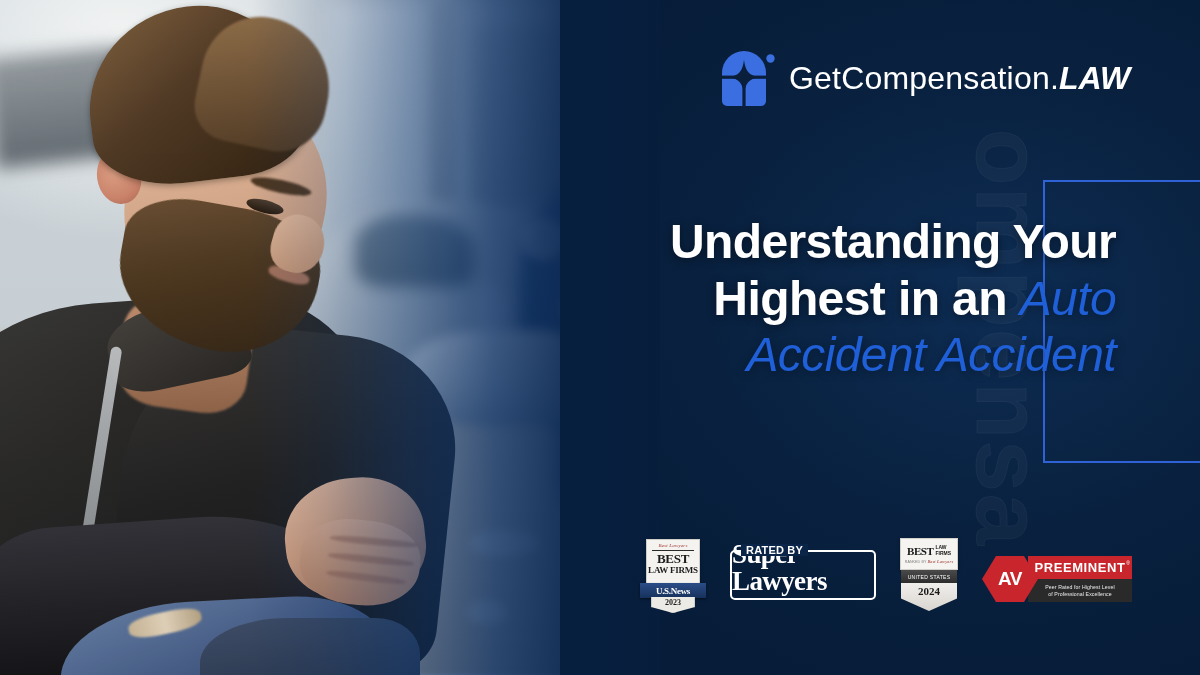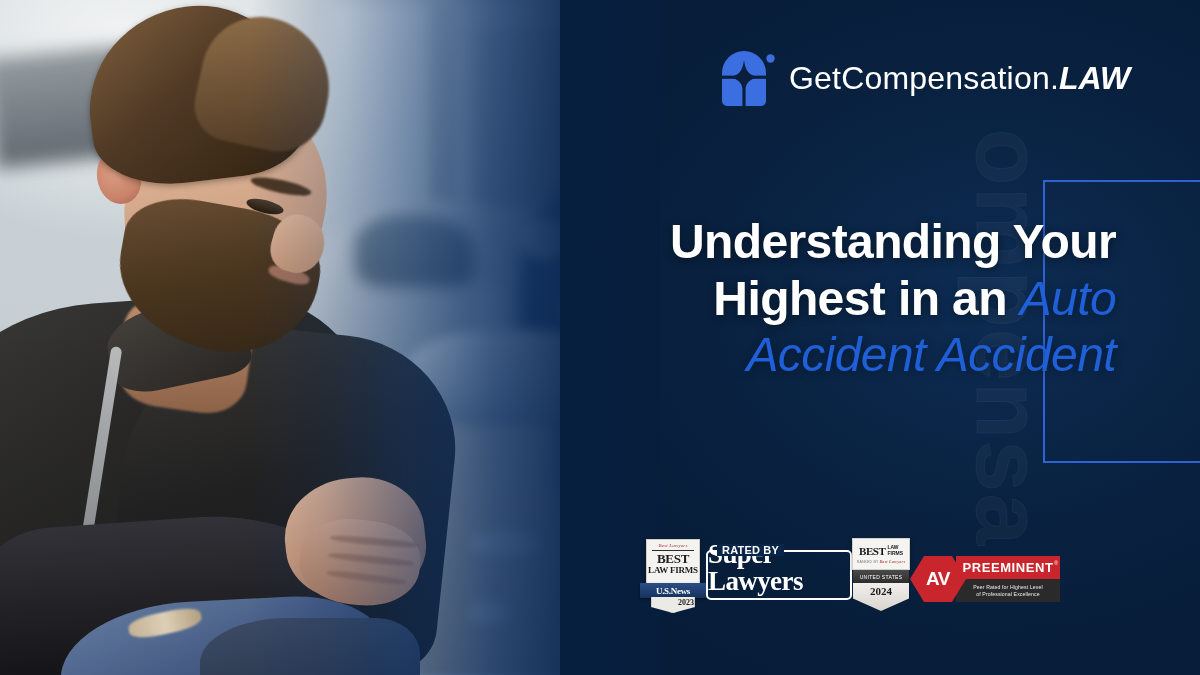--- a/index.html
+++ b/index.html
@@ -339,21 +339,21 @@
     color: #1f5fd8;
     font-style: italic;
     font-weight: 400;
     text-shadow: 0 2px 10px rgba(0,0,0,.35);
   }
 
   
   .badges {
     position: absolute; left: 640px; top: 537px;
     width: 500px; height: 76px;
-    display: flex; align-items: center; 
+    display: flex; align-items: center; gap: 24px;
     z-index: 6;
   }
 
   
   .b1 { position: relative; width: 66px; height: 72px; }
   .b1-body {
     position: absolute; left: 6px; top: 0; width: 54px; height: 56px;
     background: #f4f3f0; border: 1px solid #cfcdc8;
     display: flex; flex-direction: column; align-items: center; justify-content: flex-start;
     padding-top: 3px;
@@ -367,21 +367,21 @@
     position: absolute; left: 0; top: 44px; width: 66px; height: 15px;
     background: linear-gradient(180deg,#2b4d87,#16315c);
     display: flex; align-items: center; justify-content: center;
     box-shadow: 0 1px 2px rgba(0,0,0,.5);
   }
   .b1-ribbon span { font-size: 9px; font-weight: 700; color: #fff; letter-spacing: -.3px; font-family: "Liberation Serif", serif; }
   .b1-tail {
     position: absolute; left: 11px; top: 58px; width: 44px; height: 16px;
     background: #eceae5;
     clip-path: polygon(0 0, 100% 0, 100% 62%, 50% 100%, 0 62%);
-    display: flex; align-items: flex-start; justify-content: flex-end;
+    display: flex; align-items: flex-start; justify-content: center;
     border: 1px solid #cfcdc8; border-top: none;
   }
   .b1-year { font-size: 8px; font-weight: 700; color: #1c1c1c; font-family: "Liberation Serif", serif; margin-top: 1px; }
 
   
   .b2 {
     position: relative; width: 146px; height: 50px;
     border: 2px solid #ffffff; border-radius: 5px;
     display: flex; align-items: flex-end; justify-content: center;
     padding-bottom: 3px;

